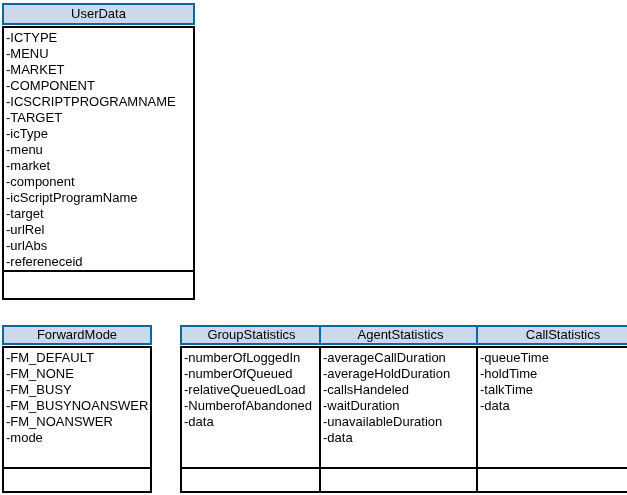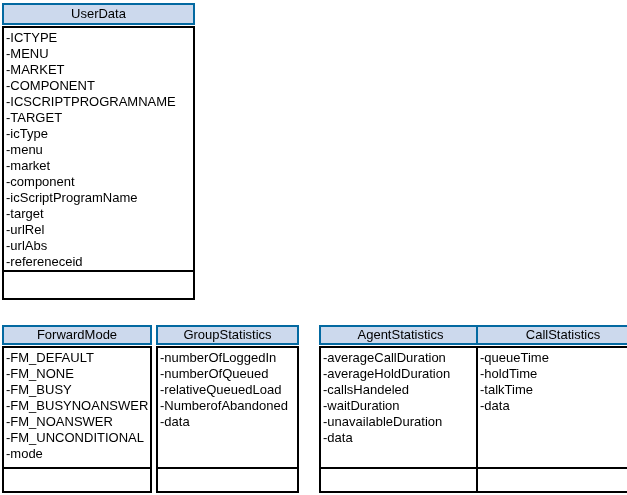--- a/index.html
+++ b/index.html
@@ -48,21 +48,21 @@
   #box-userdata .class-body { height: 274px; }
   #box-userdata .class-attrs { height: 244px; }
 
   
   .bottom-box { top: 325px; }
   .bottom-box .class-header { height: 20px; line-height: 16px; }
   .bottom-box .class-body { height: 147px; }
   .bottom-box .class-attrs { height: 121px; }
 
   #box-forwardmode   { left: 2px;   width: 150px; }
-  #box-groupstats    { left: 156px; width: 143px; }
+  #box-groupstats    { left: 180px; width: 143px; }
   #box-agentstats    { left: 319px; width: 163px; }
   #box-callstats     { left: 476px; width: 174px; }
 </style>
 </head>
 <body>
 
 <div id="box-userdata" class="class-box">
   <div class="class-header">UserData</div>
   <div class="class-body">
     <div class="class-attrs">
@@ -88,21 +88,20 @@
 
 <div id="box-forwardmode" class="class-box bottom-box">
   <div class="class-header">ForwardMode</div>
   <div class="class-body">
     <div class="class-attrs">
       <div class="attr">-FM_DEFAULT</div>
       <div class="attr">-FM_NONE</div>
       <div class="attr">-FM_BUSY</div>
       <div class="attr">-FM_BUSYNOANSWER</div>
       <div class="attr">-FM_NOANSWER</div>
-      <div class="attr">-FM_UNCONDITIONAL</div>
       <div class="attr">-mode</div>
     </div>
     <div class="class-methods"></div>
   </div>
 </div>
 
 <div id="box-groupstats" class="class-box bottom-box">
   <div class="class-header">GroupStatistics</div>
   <div class="class-body">
     <div class="class-attrs">

